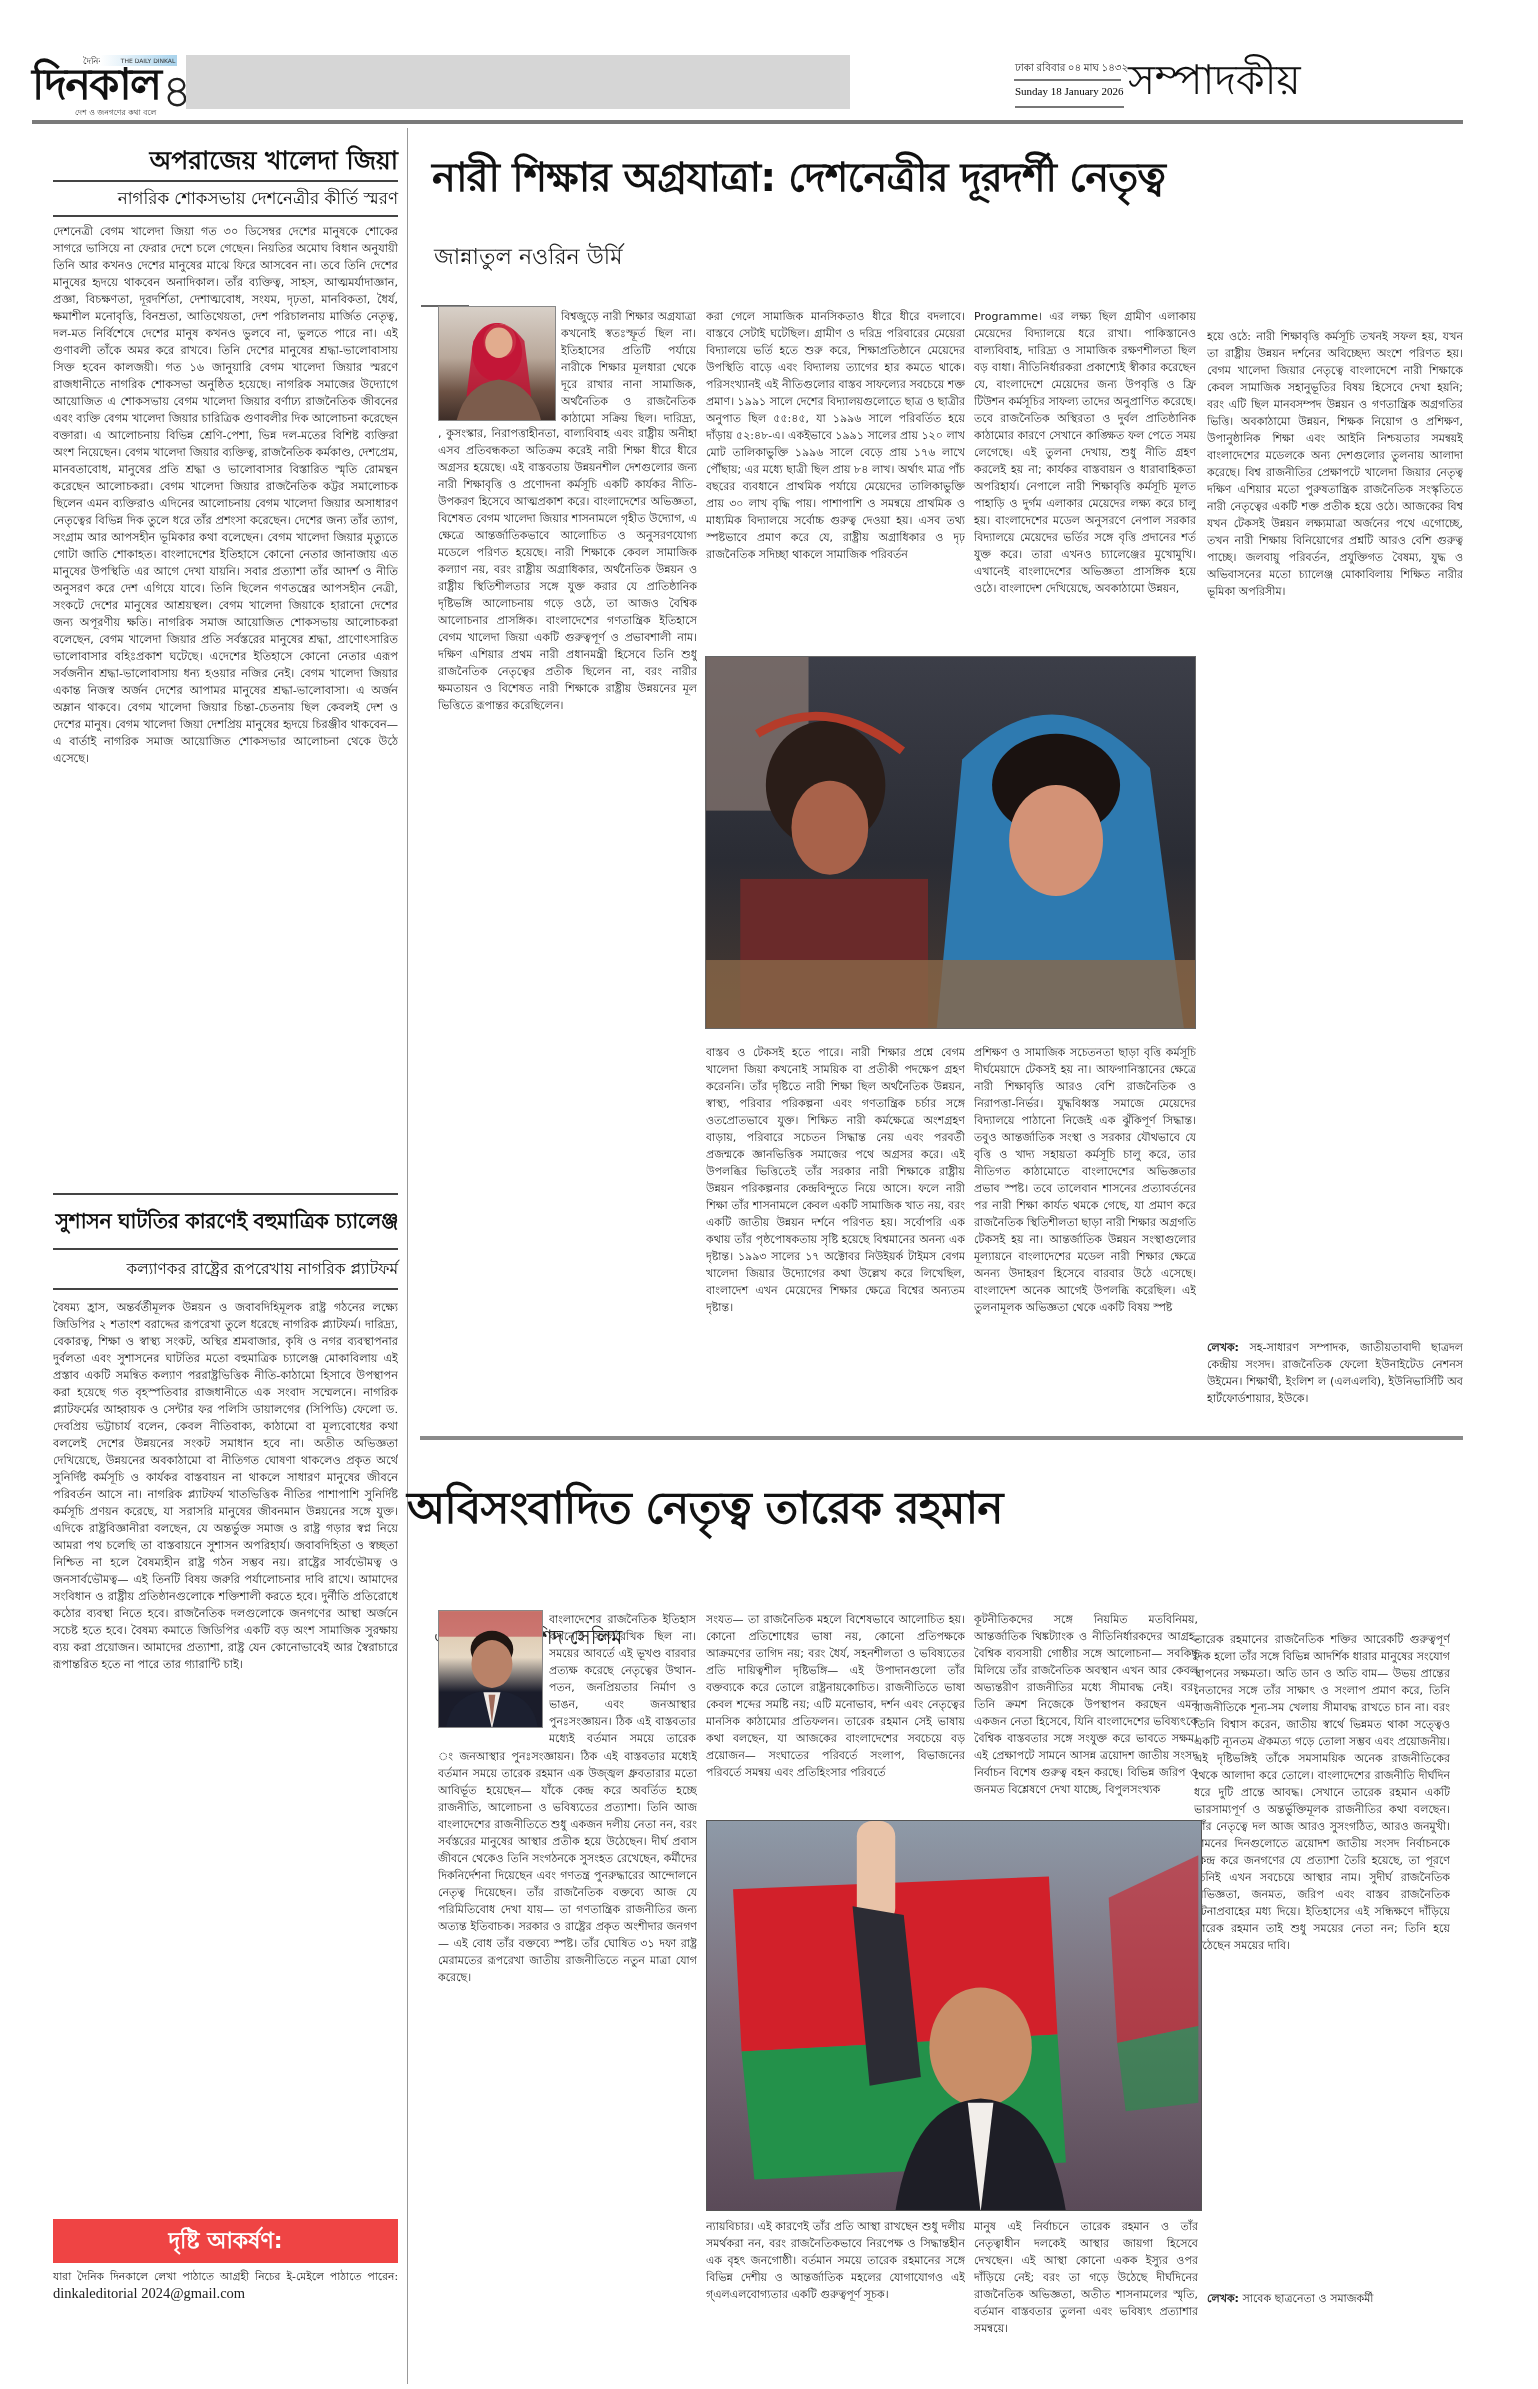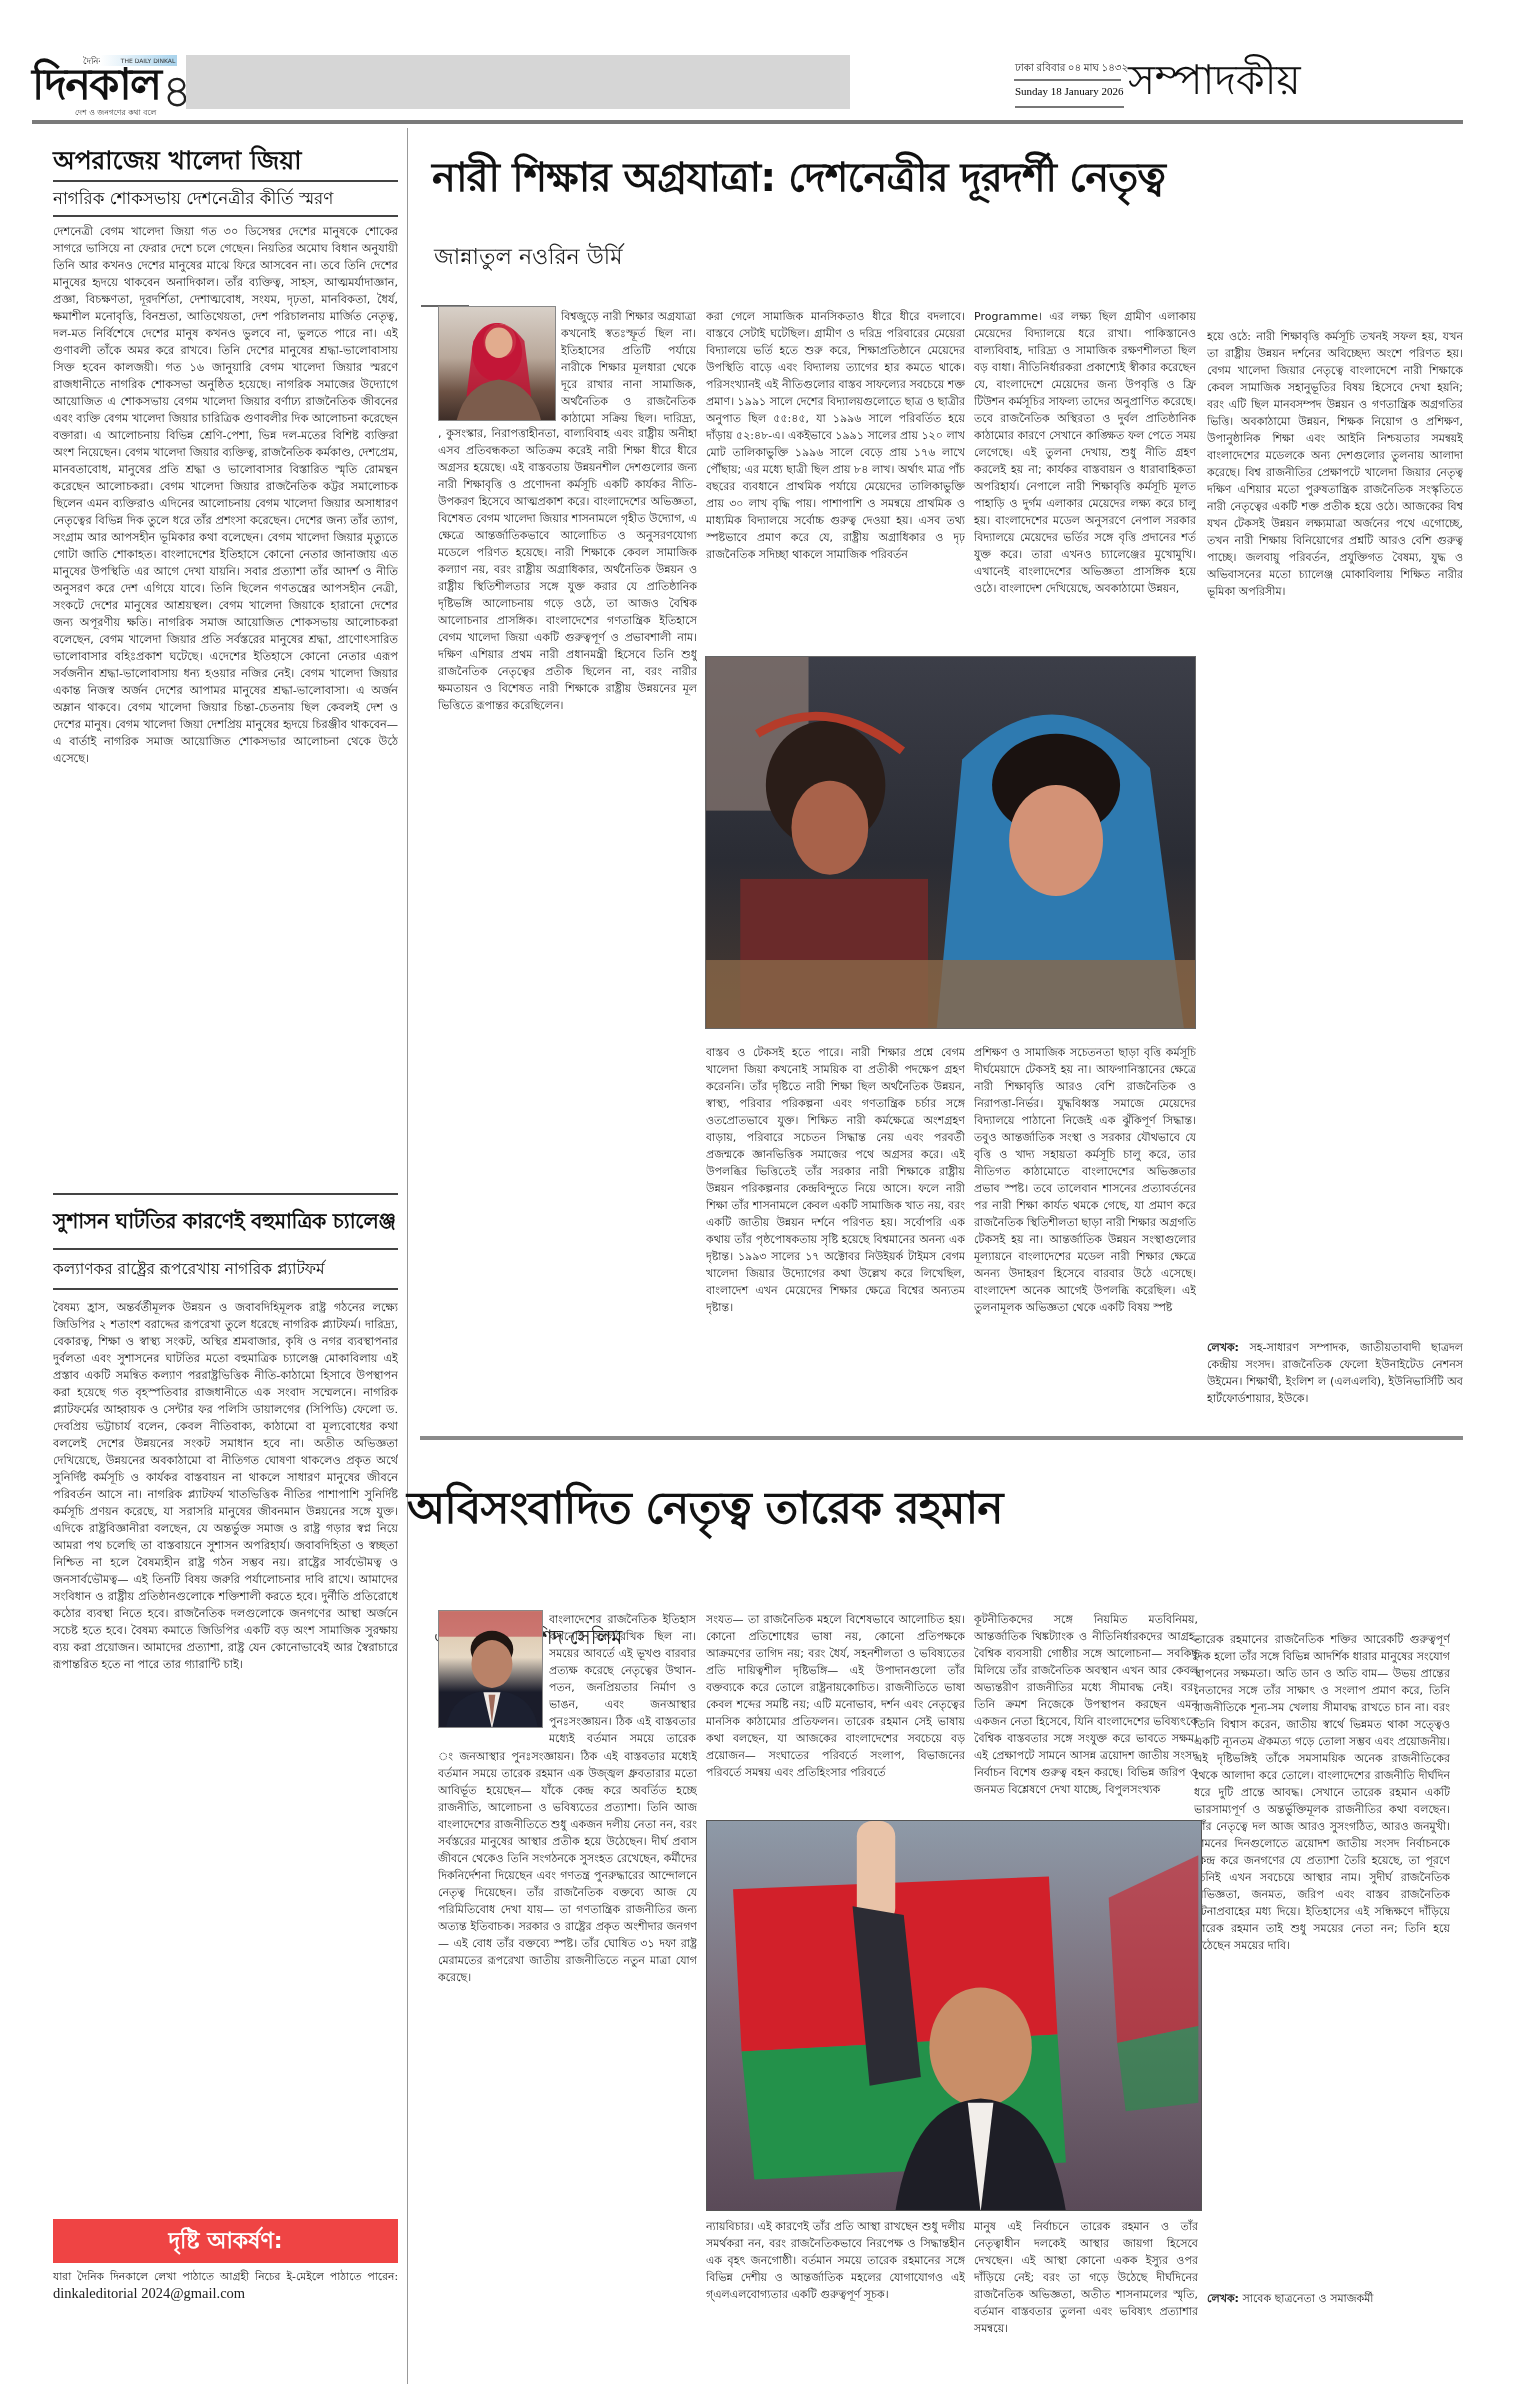--- a/index.html
+++ b/index.html
@@ -17,21 +17,21 @@
   .gray-band { position: absolute; left: 154px; top: 1.7px; width: 664px; height: 54px; background: #d6d6d6; }
   .date-bn { position: absolute; left: 983px; top: 6.8px; font-size: 10.3px; color: #222; font-family: Liberation Serif, serif; }
   .date-rule1 { position: absolute; left: 982px; top: 26px; width: 107px; height: 1.7px; background: #777; }
   .date-en { position: absolute; left: 983px; top: 32px; font-size: 11px; color: #000000; font-family: Liberation Serif, serif; }
   .date-rule2 { position: absolute; left: 983px; top: 53px; width: 109px; height: 1.7px; background: #777; }
   .section-title { position: absolute; left: 1096px; top: -5.1px; font-size: 41px; color: #111; font-family: "DejaVu Serif", serif; }
   .top-rule { position: absolute; left: 32px; top: 120px; width: 1431px; height: 4.3px; background: #7a7a7a; }
 
   
   .leftcol { position: absolute; left: 53px; width: 345px; }
-  .lc-head { text-align: left; font-weight: bold; color: #111; }
+  .lc-head { text-align: right; font-weight: bold; color: #111; }
   .lc-rule { height: 1.7px; background: #444; margin: 3.4px 0; }
   .body-text { font-size: 11.3px; line-height: 17px; text-align: justify; color: #222; font-family: "DejaVu Sans", sans-serif; }
   .black-box { background: #ef4444; color: #fff; text-align: center; font-size: 22px; font-weight: bold; height: 44px; line-height: 44px; }
 
   
   .art-title { position: absolute; font-weight: bold; color: #111; font-family: "DejaVu Sans", sans-serif; letter-spacing: -0.9px; }
   .byline { position: absolute; font-size: 22px; color: #222; }
   .byline-rule { position: absolute; height: 1.7px; background: #666; }
   .mid-rule { position: absolute; left: 420px; top: 1436px; width: 1043px; height: 4.3px; background: #8a8a8a; }
   .col-rule { position: absolute; width: 0.9px; background: #999; }

